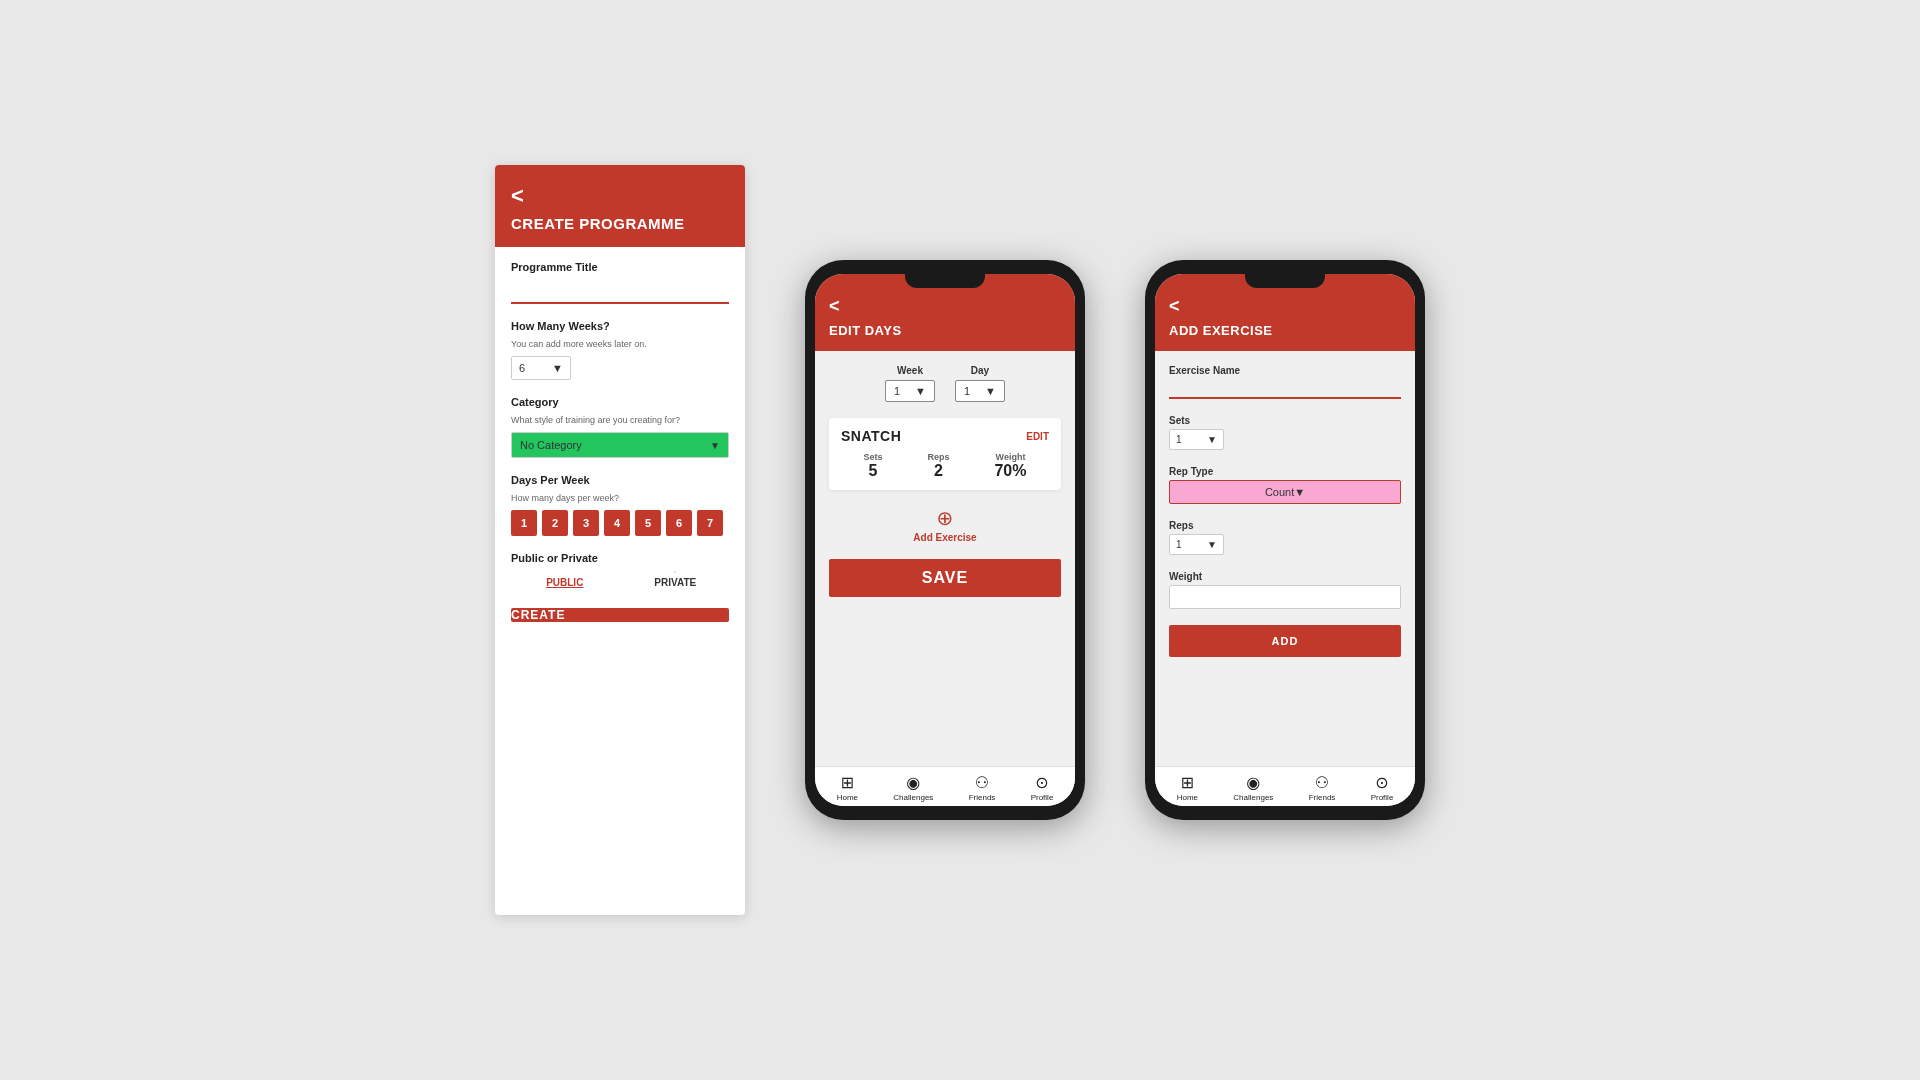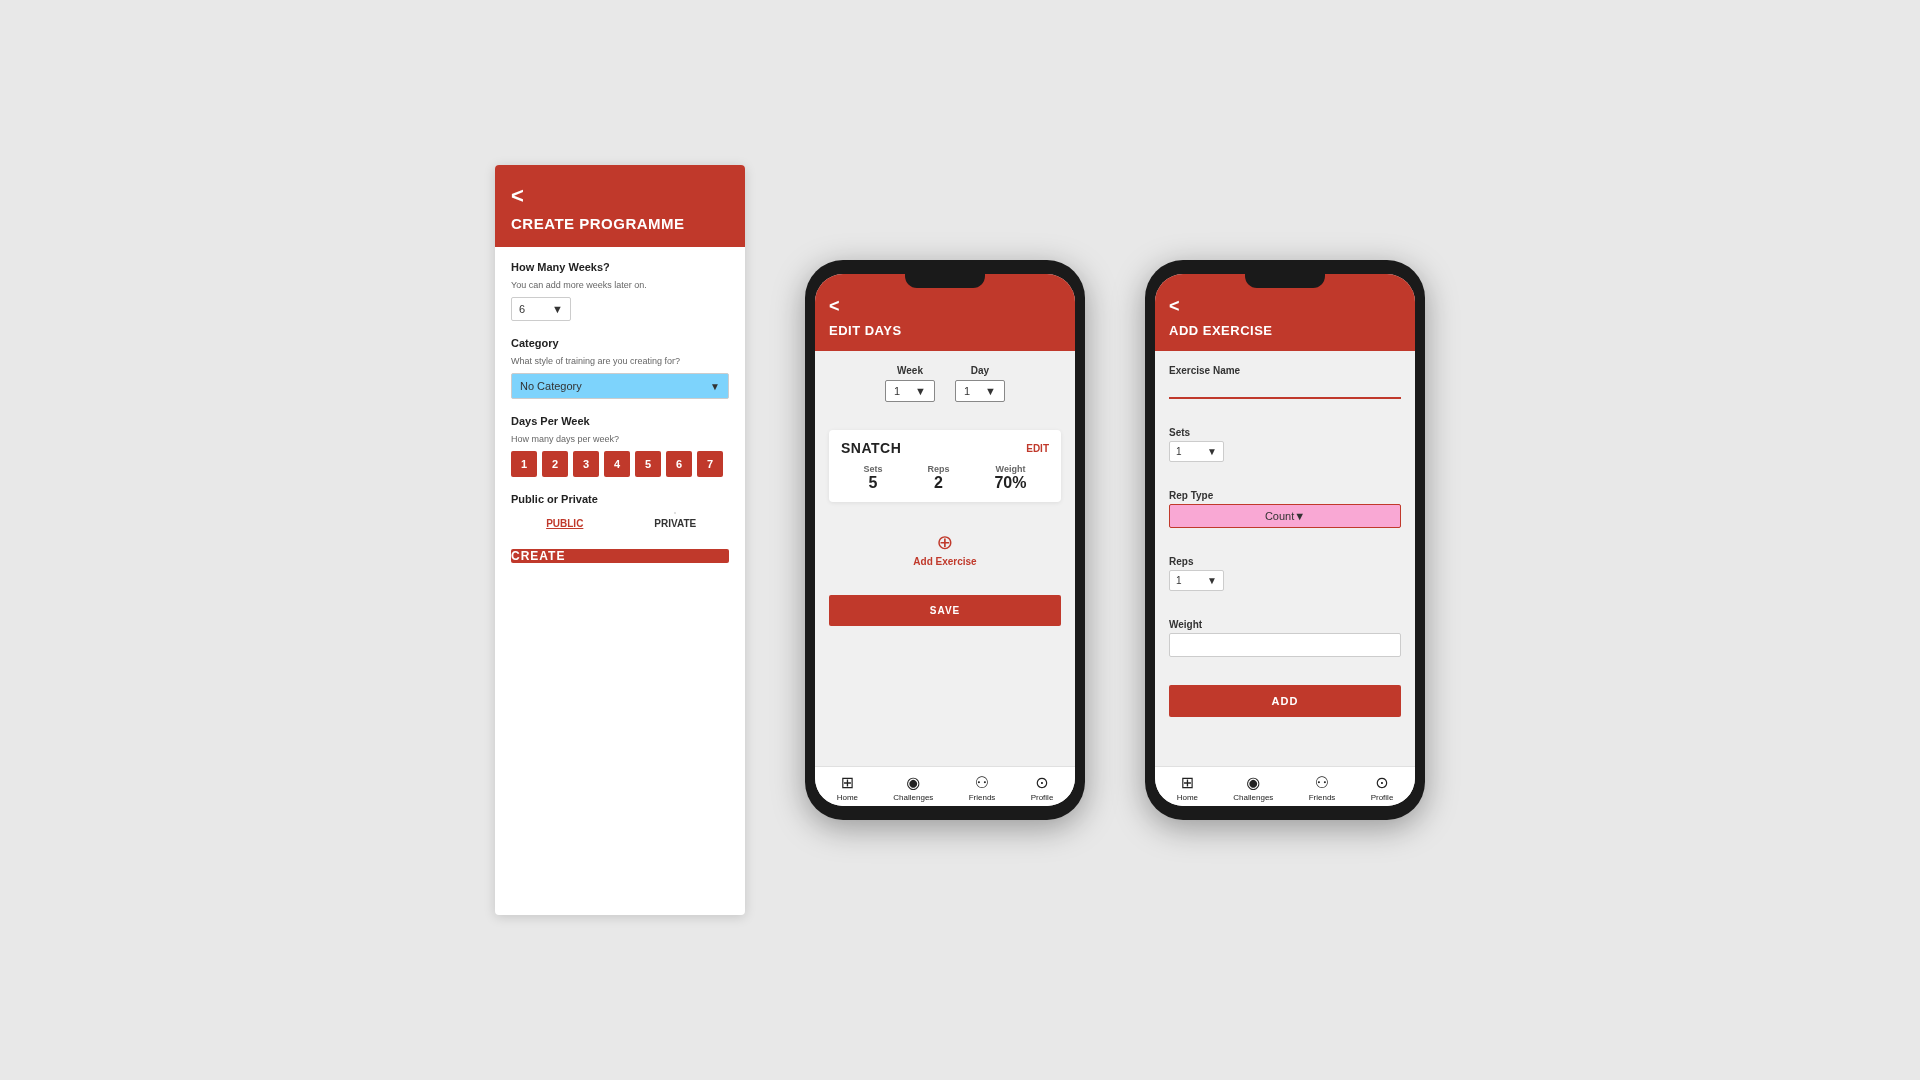--- a/index.html
+++ b/index.html
@@ -73,21 +73,21 @@
     .select-box {
       display: flex;
       align-items: center;
       justify-content: space-between;
       border: 1.5px solid #ccc;
       padding: 6px 8px;
       border-radius: 2px;
       font-size: 11px;
       color: #333;
       width: 100%;
-      background: #7dd3fc;
+      background: #22c55e;
     }
     .select-box .arrow-down {
       font-size: 10px;
     }
     .small-select {
       display: flex;
       align-items: center;
       justify-content: space-between;
       border: 1.5px solid #ccc;
       padding: 5px 7px;
@@ -219,21 +219,21 @@
       font-size: 13px;
       font-weight: 900;
       letter-spacing: 0.5px;
       text-transform: uppercase;
     }
     .phone-content {
       flex: 1;
       padding: 14px;
       display: flex;
       flex-direction: column;
-      gap: 28px;
+      gap: 16px;
       overflow: hidden;
       border-radius: 28px;
     }
 
     
     .week-day-row {
       display: flex;
       align-items: center;
       justify-content: center;
       gap: 20px;
@@ -313,21 +313,21 @@
       color: #c0392b;
     }
     .add-exercise-label {
       font-size: 10px;
       color: #c0392b;
       font-weight: 600;
     }
     .save-btn {
       background: #c0392b;
       color: #fff;
-      font-size: 10px;
+      font-size: 16px;
       font-weight: 900;
       text-transform: uppercase;
       text-align: center;
       padding: 10px;
       border-radius: 2px;
       cursor: pointer;
       letter-spacing: 1px;
     }
     .phone-nav {
       background: #fff;
@@ -421,20 +421,24 @@
 </head>
 <body>
 
 <div class="screen-create">
   <div class="screen-header">
     <span class="back-arrow">&lt;</span>
     <span class="screen-title">CREATE PROGRAMME</span>
   </div>
   <div class="screen-body">
 
+    <div class="field-group">
+      <div class="field-label">Programme Title</div>
+      <input class="underline-input" type="text" value="" style="">
+    </div>
 
     <div class="field-group">
       <div class="field-label">How Many Weeks?</div>
       <div class="field-sublabel">You can add more weeks later on.</div>
       <div class="small-select">
         <span>6</span>
         <span class="arrow-down">▼</span>
       </div>
     </div>
 

